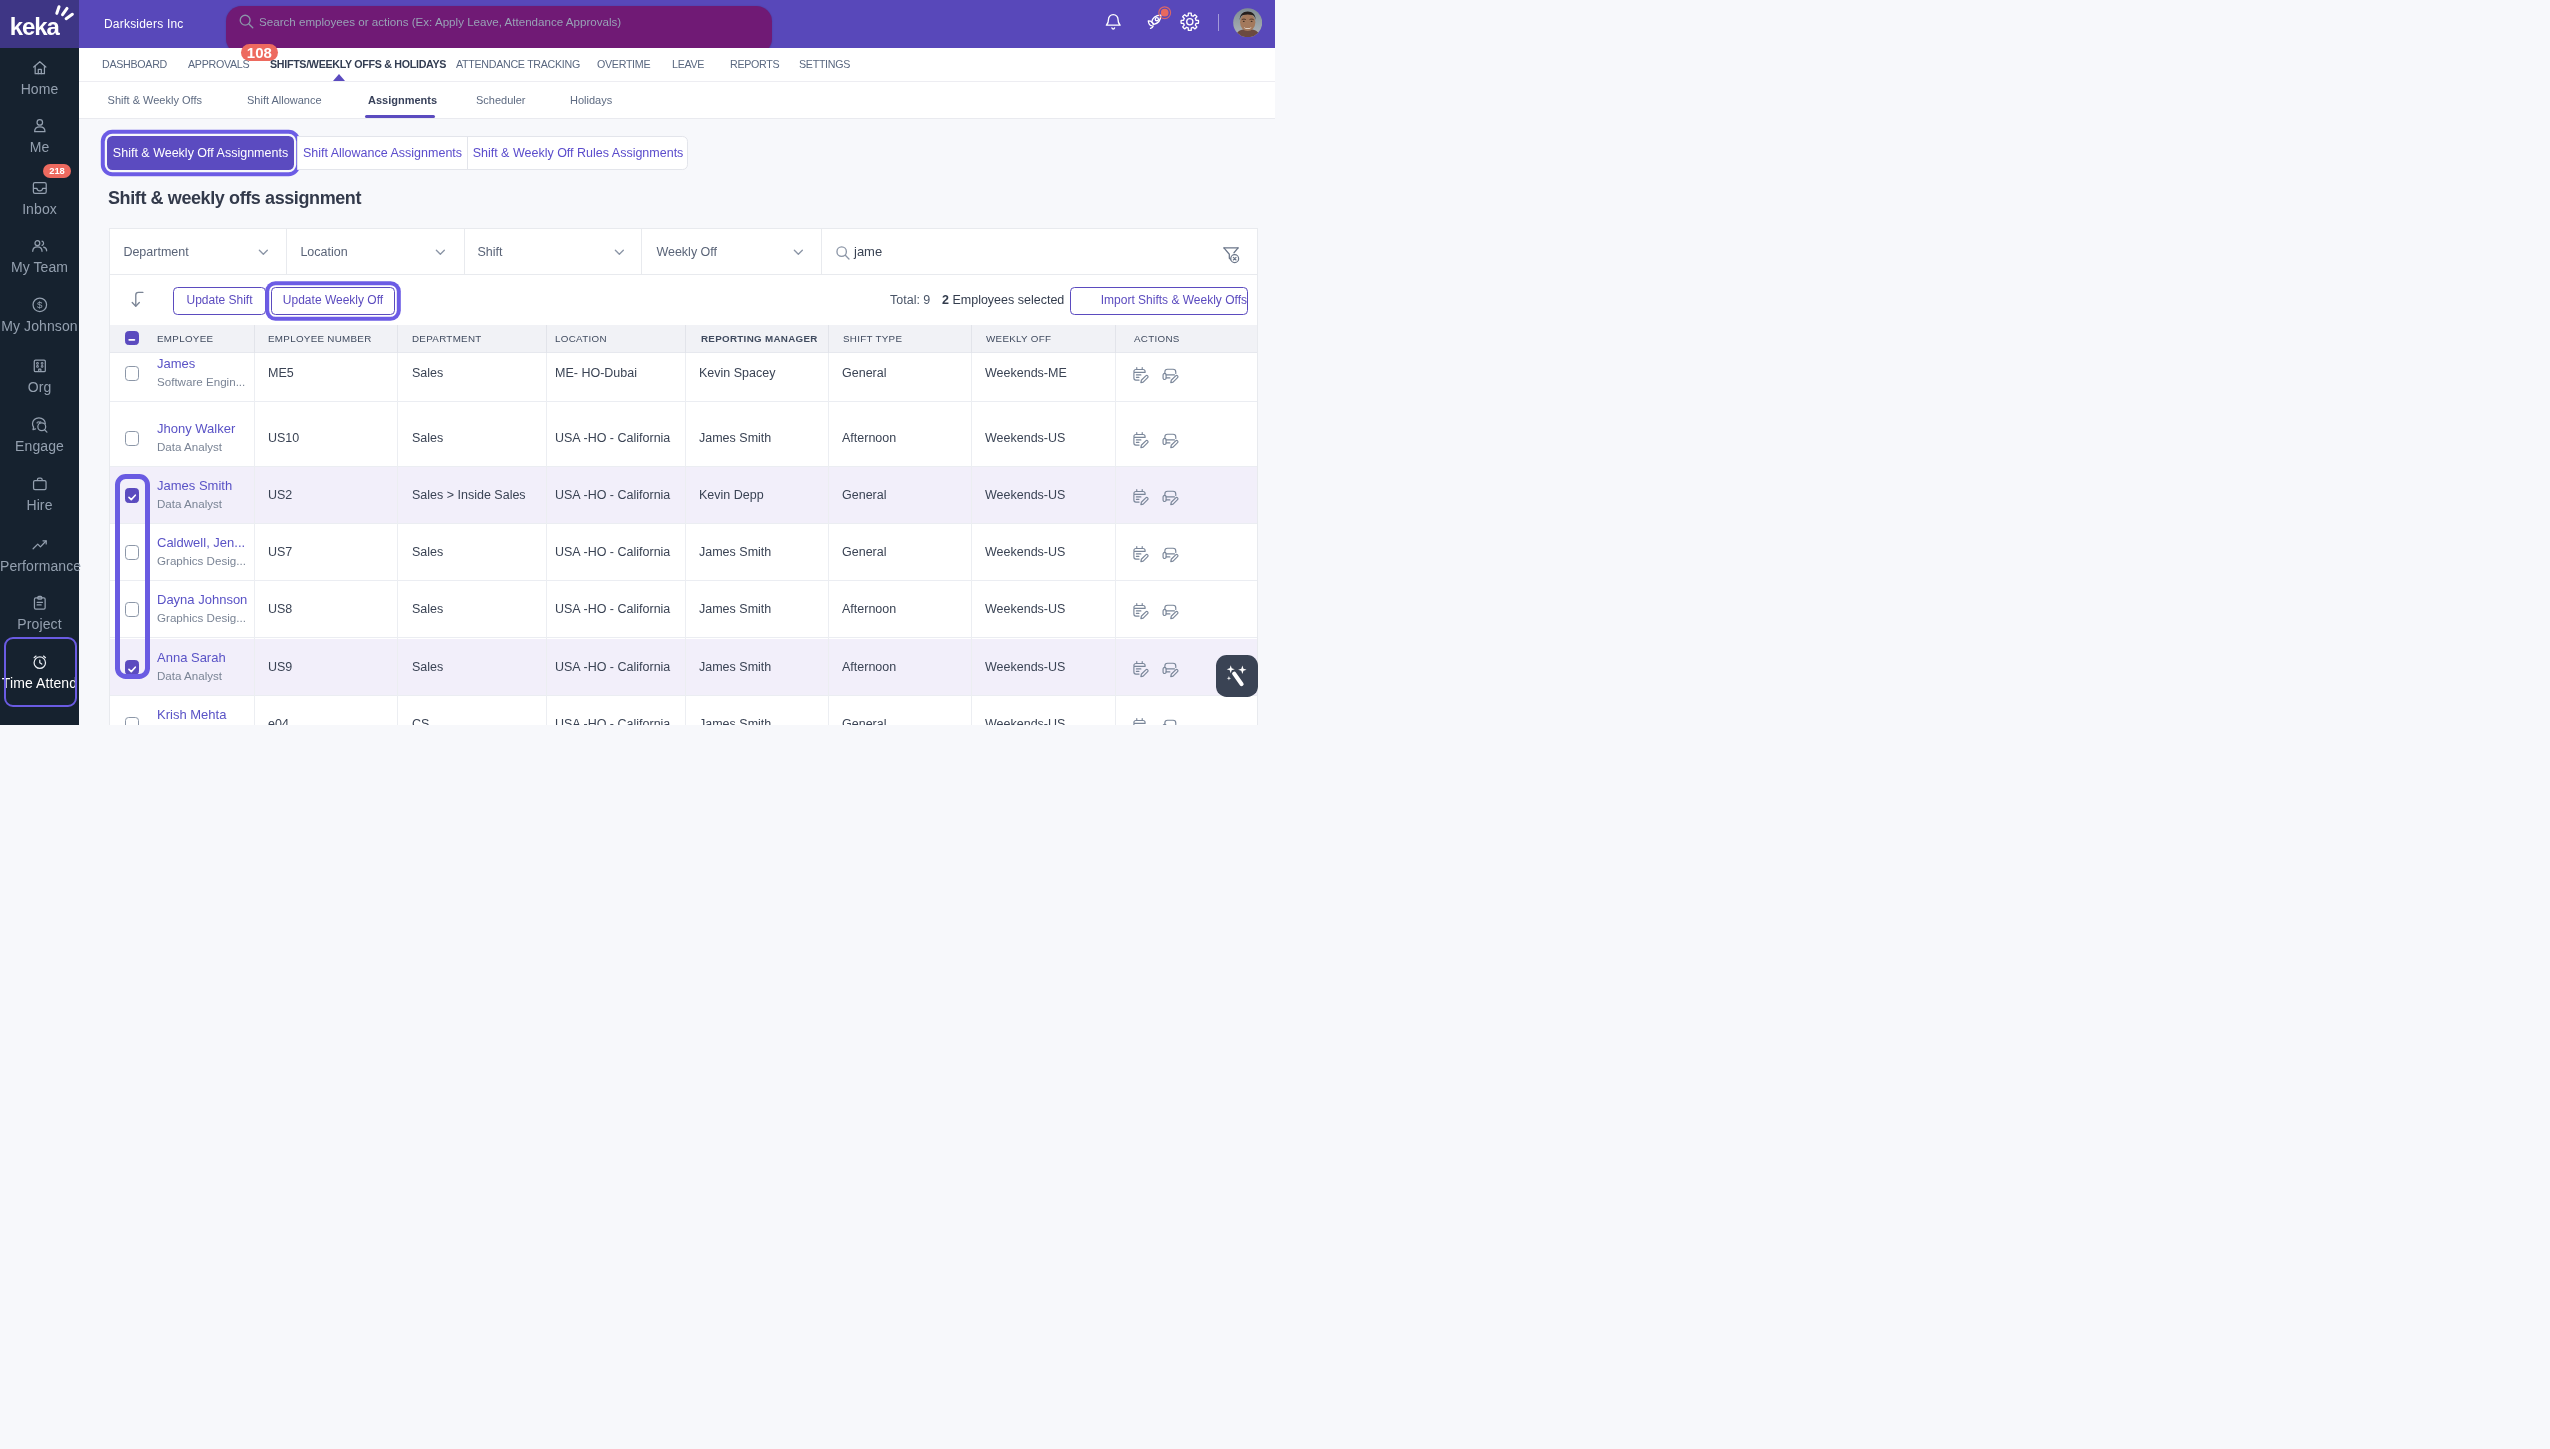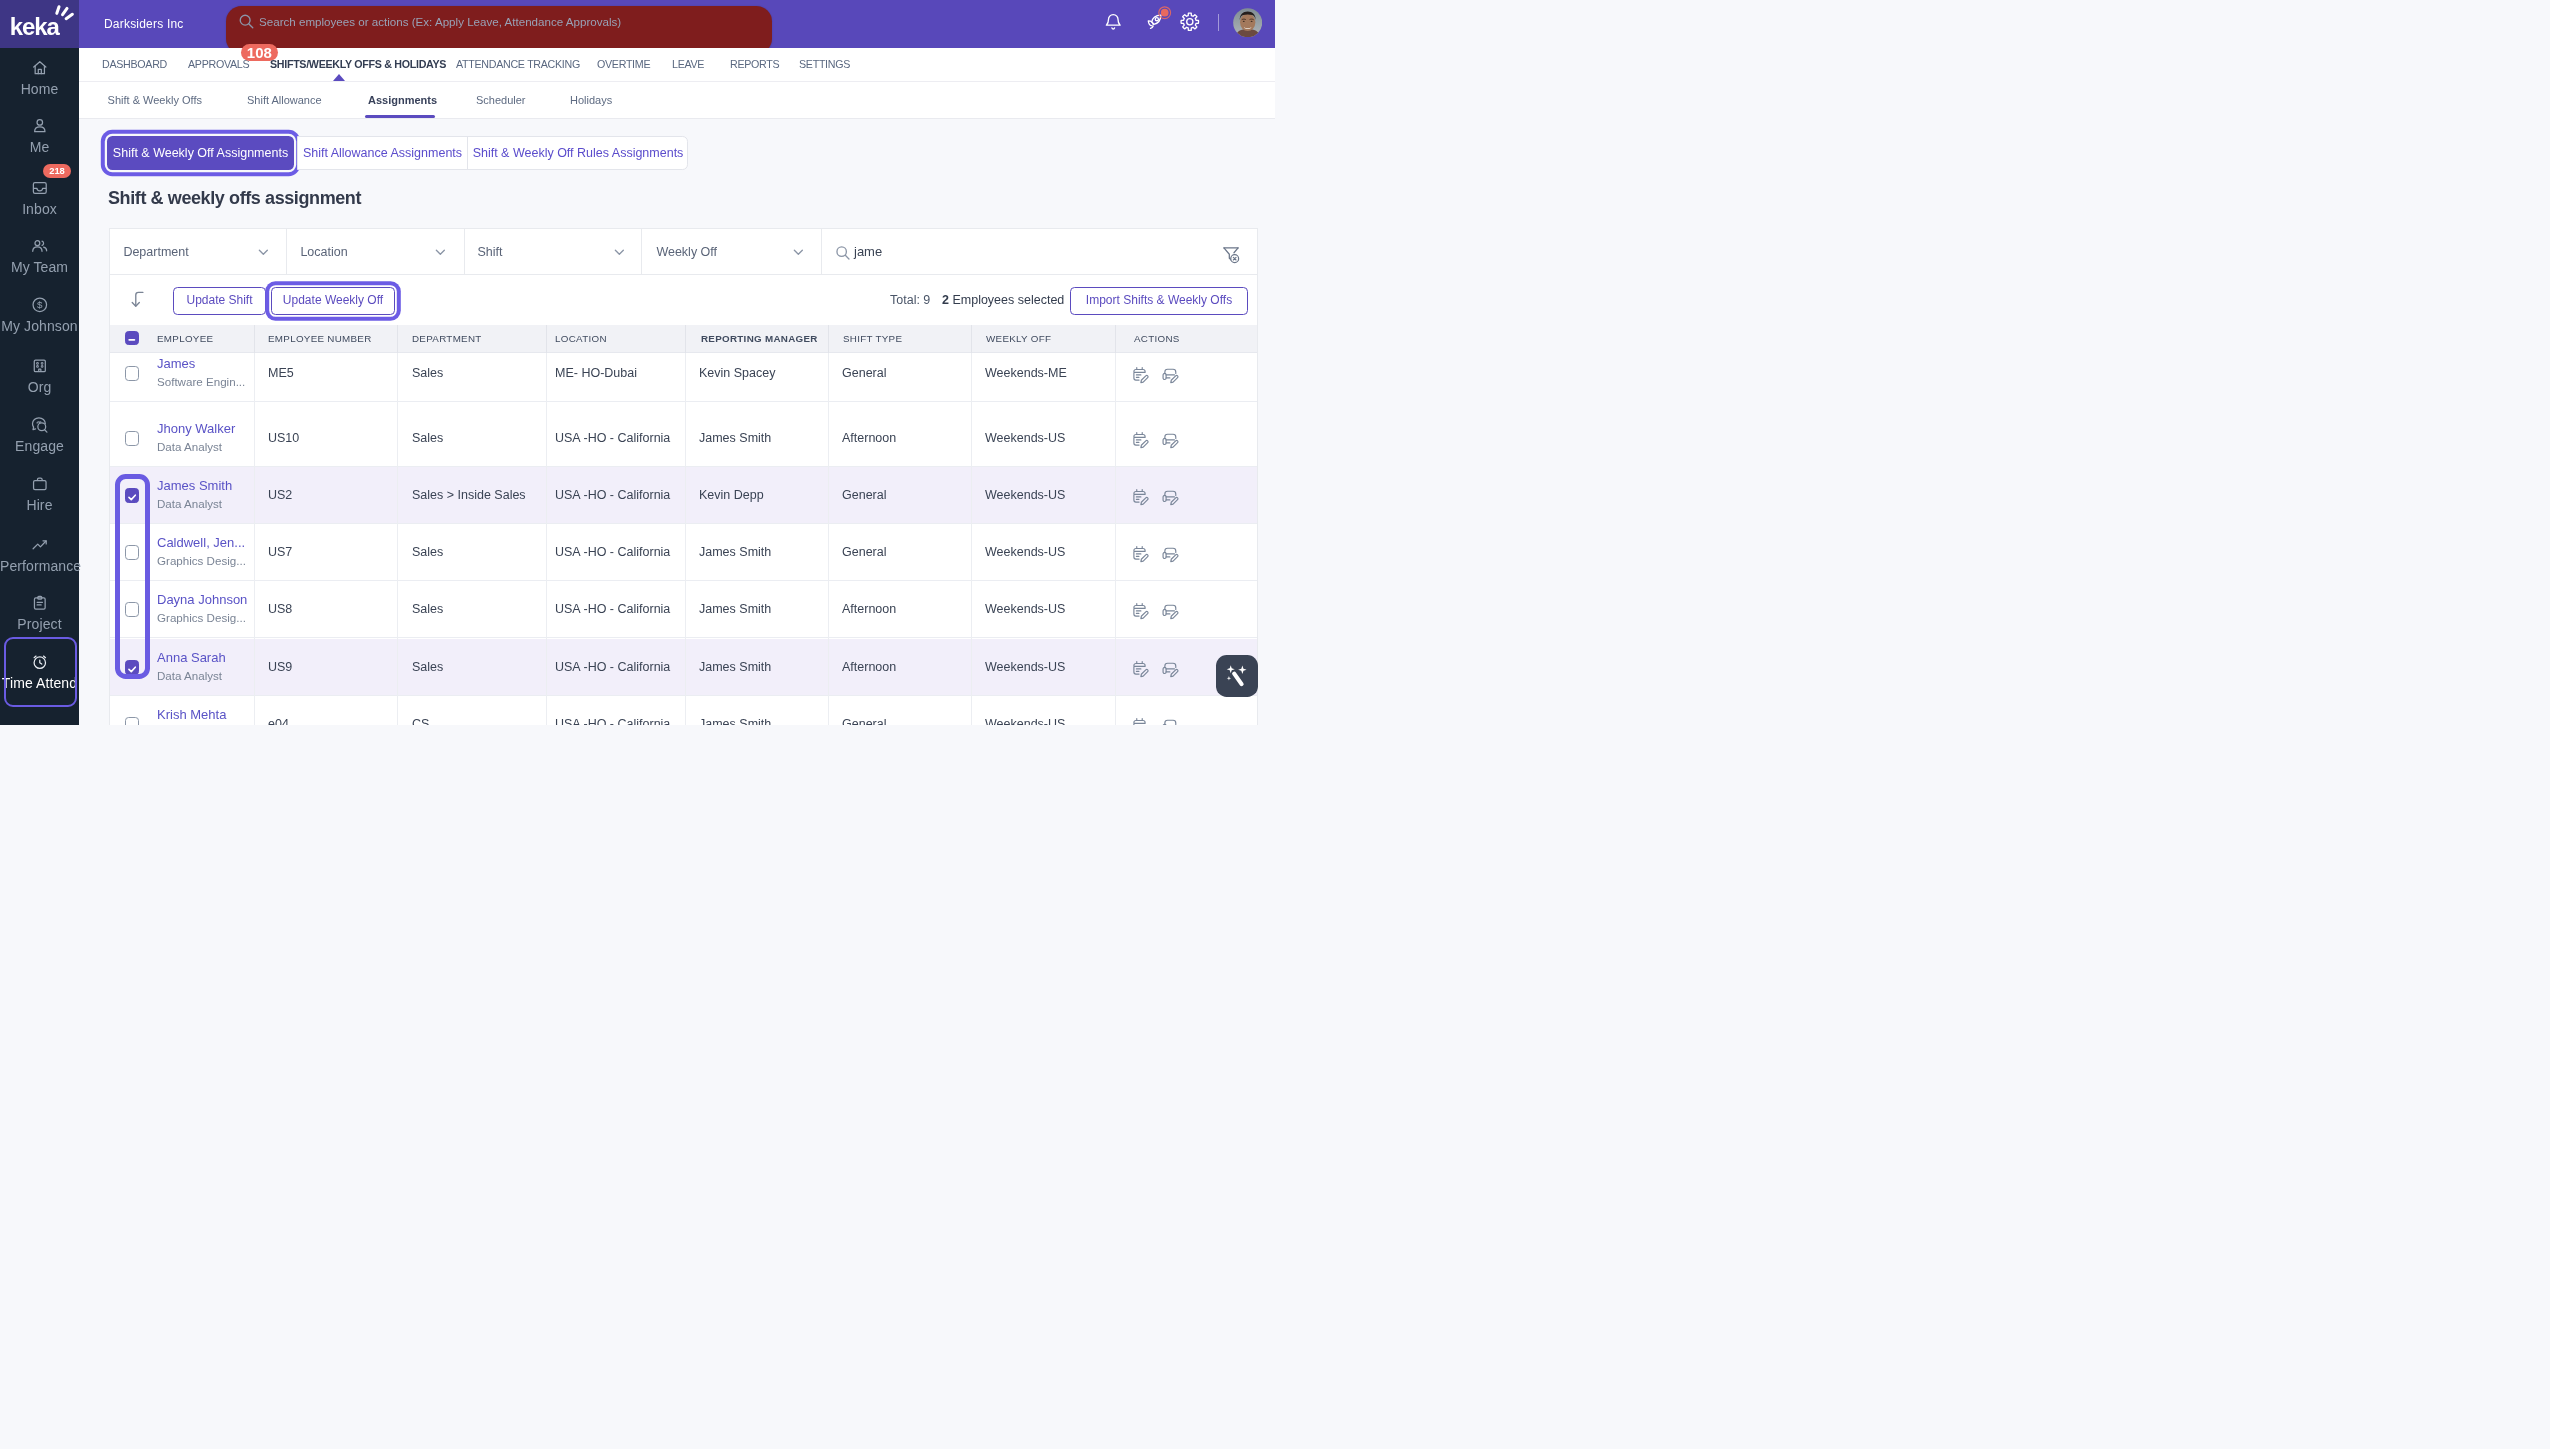--- a/index.html
+++ b/index.html
@@ -8,21 +8,21 @@
 #sidebar { position:absolute; left:0; top:0; width:79px; height:725px; background:#16222f; z-index:5; }
 #logo { position:absolute; left:0; top:0; width:79px; height:48px; background:#3e3685; }
 .sb-item { position:absolute; left:0; width:79px; text-align:center; color:#94a0af; }
 .sb-item svg { display:block; margin:0 auto; }
 .sb-label { font-size:14px; margin-top:3.6px; color:#94a0af; letter-spacing:0.1px; }
 .sb-badge { position:absolute; background:#ed6a5f; color:#fff; font-size:9.4px; font-weight:700; border-radius:8px; padding:1.8px 6.2px; line-height:10.7px; }
 #ta-ring { position:absolute; left:3.6px; top:637px; width:73px; height:70px; border:2.7px solid #6a5be2; border-radius:9px; }
 
 #topbar { position:absolute; left:79px; top:0; width:1196px; height:48px; background:#5848ba; z-index:4; }
 #orgname { position:absolute; left:25px; top:0; line-height:48px; color:#fff; font-size:12px; font-weight:400; letter-spacing:0.2px; }
-#searchpill { position:absolute; left:147px; top:6.2px; width:546px; height:48px; background:#7f1d1d; border-radius:15.6px; box-shadow:0 0.9px 1.8px rgba(0,0,0,0.18); }
+#searchpill { position:absolute; left:147px; top:6.2px; width:546px; height:48px; background:#701a75; border-radius:15.6px; box-shadow:0 0.9px 1.8px rgba(0,0,0,0.18); }
 #searchpill .ph { position:absolute; left:33px; top:0; line-height:31px; color:#98a2b6; font-size:11.6px; }
 .hicon { position:absolute; top:0; }
 #divider { position:absolute; left:1139px; top:14.3px; width:0.9px; height:17px; background:rgba(255,255,255,0.45); }
 
 #navrow { position:absolute; left:79px; top:48px; width:1196px; height:34px; background:#fff; border-bottom:0.9px solid #ededf2; z-index:6; }
 .nav-item { position:absolute; top:0; line-height:33px; font-size:10.7px; letter-spacing:-0.3px; color:#5a6880; white-space:nowrap; }
 .nav-item.active { color:#333d52; font-weight:700; }
 #nav-badge { position:absolute; left:162px; top:-3.6px; background:#ed6a5f; color:#fff; font-size:15px; font-weight:700; border-radius:9px; padding:2.7px 5.8px; line-height:11px; }
 #nav-tri { position:absolute; left:254px; bottom:0; width:0; height:0; border-left:6.2px solid transparent; border-right:6.2px solid transparent; border-bottom:7.1px solid #5b4bbf; }
 
@@ -305,21 +305,21 @@
   </div>
   <div id="actions">
     <svg style="position:absolute;left:19.6px;top:16px;" width="16" height="18" viewBox="0 0 18 20" fill="none" stroke="#7a8495" stroke-width="1.5" stroke-linecap="round" stroke-linejoin="round">
       <path d="M14.5 1.5 H9.5 C7.6 1.5 6.5 2.6 6.5 4.5 V16.5"></path>
         <path d="M2.5 12.8 L6.5 17 L10.5 12.8"></path>
     </svg>
     <div class="btn" style="left:53px;top:12px;width:93px;margin-left:10px;">Update Shift</div>
     <div class="btn" id="btn-uwo" style="left:161px;top:12px;width:124px;">Update Weekly Off</div>
     <div id="totals" style="left:780px;">Total: 9</div>
     <div id="selcount" style="left:832px;"><b>2</b> Employees selected</div>
-    <div class="btn" style="left:960px;top:12px;width:178px;">Import Shifts &amp; Weekly Offs</div>
+    <div class="btn" style="left:960px;top:12px;width:178px;text-align:right;">Import Shifts &amp; Weekly Offs</div>
   </div>
   <div id="thead">
     <div class="cb on" style="top:6.2px;">
         <svg width="11.6" height="11.6" viewBox="0 0 13 13">
           <rect x="2.6" y="5.5" width="7.8" height="2" rx="1" fill="#fff"></rect>
         </svg>
       </div>
     <div class="th" style="left:47px;">EMPLOYEE</div>
     <div class="th" style="left:158px;">EMPLOYEE NUMBER</div>
     <div class="th" style="left:302px;">DEPARTMENT</div>

